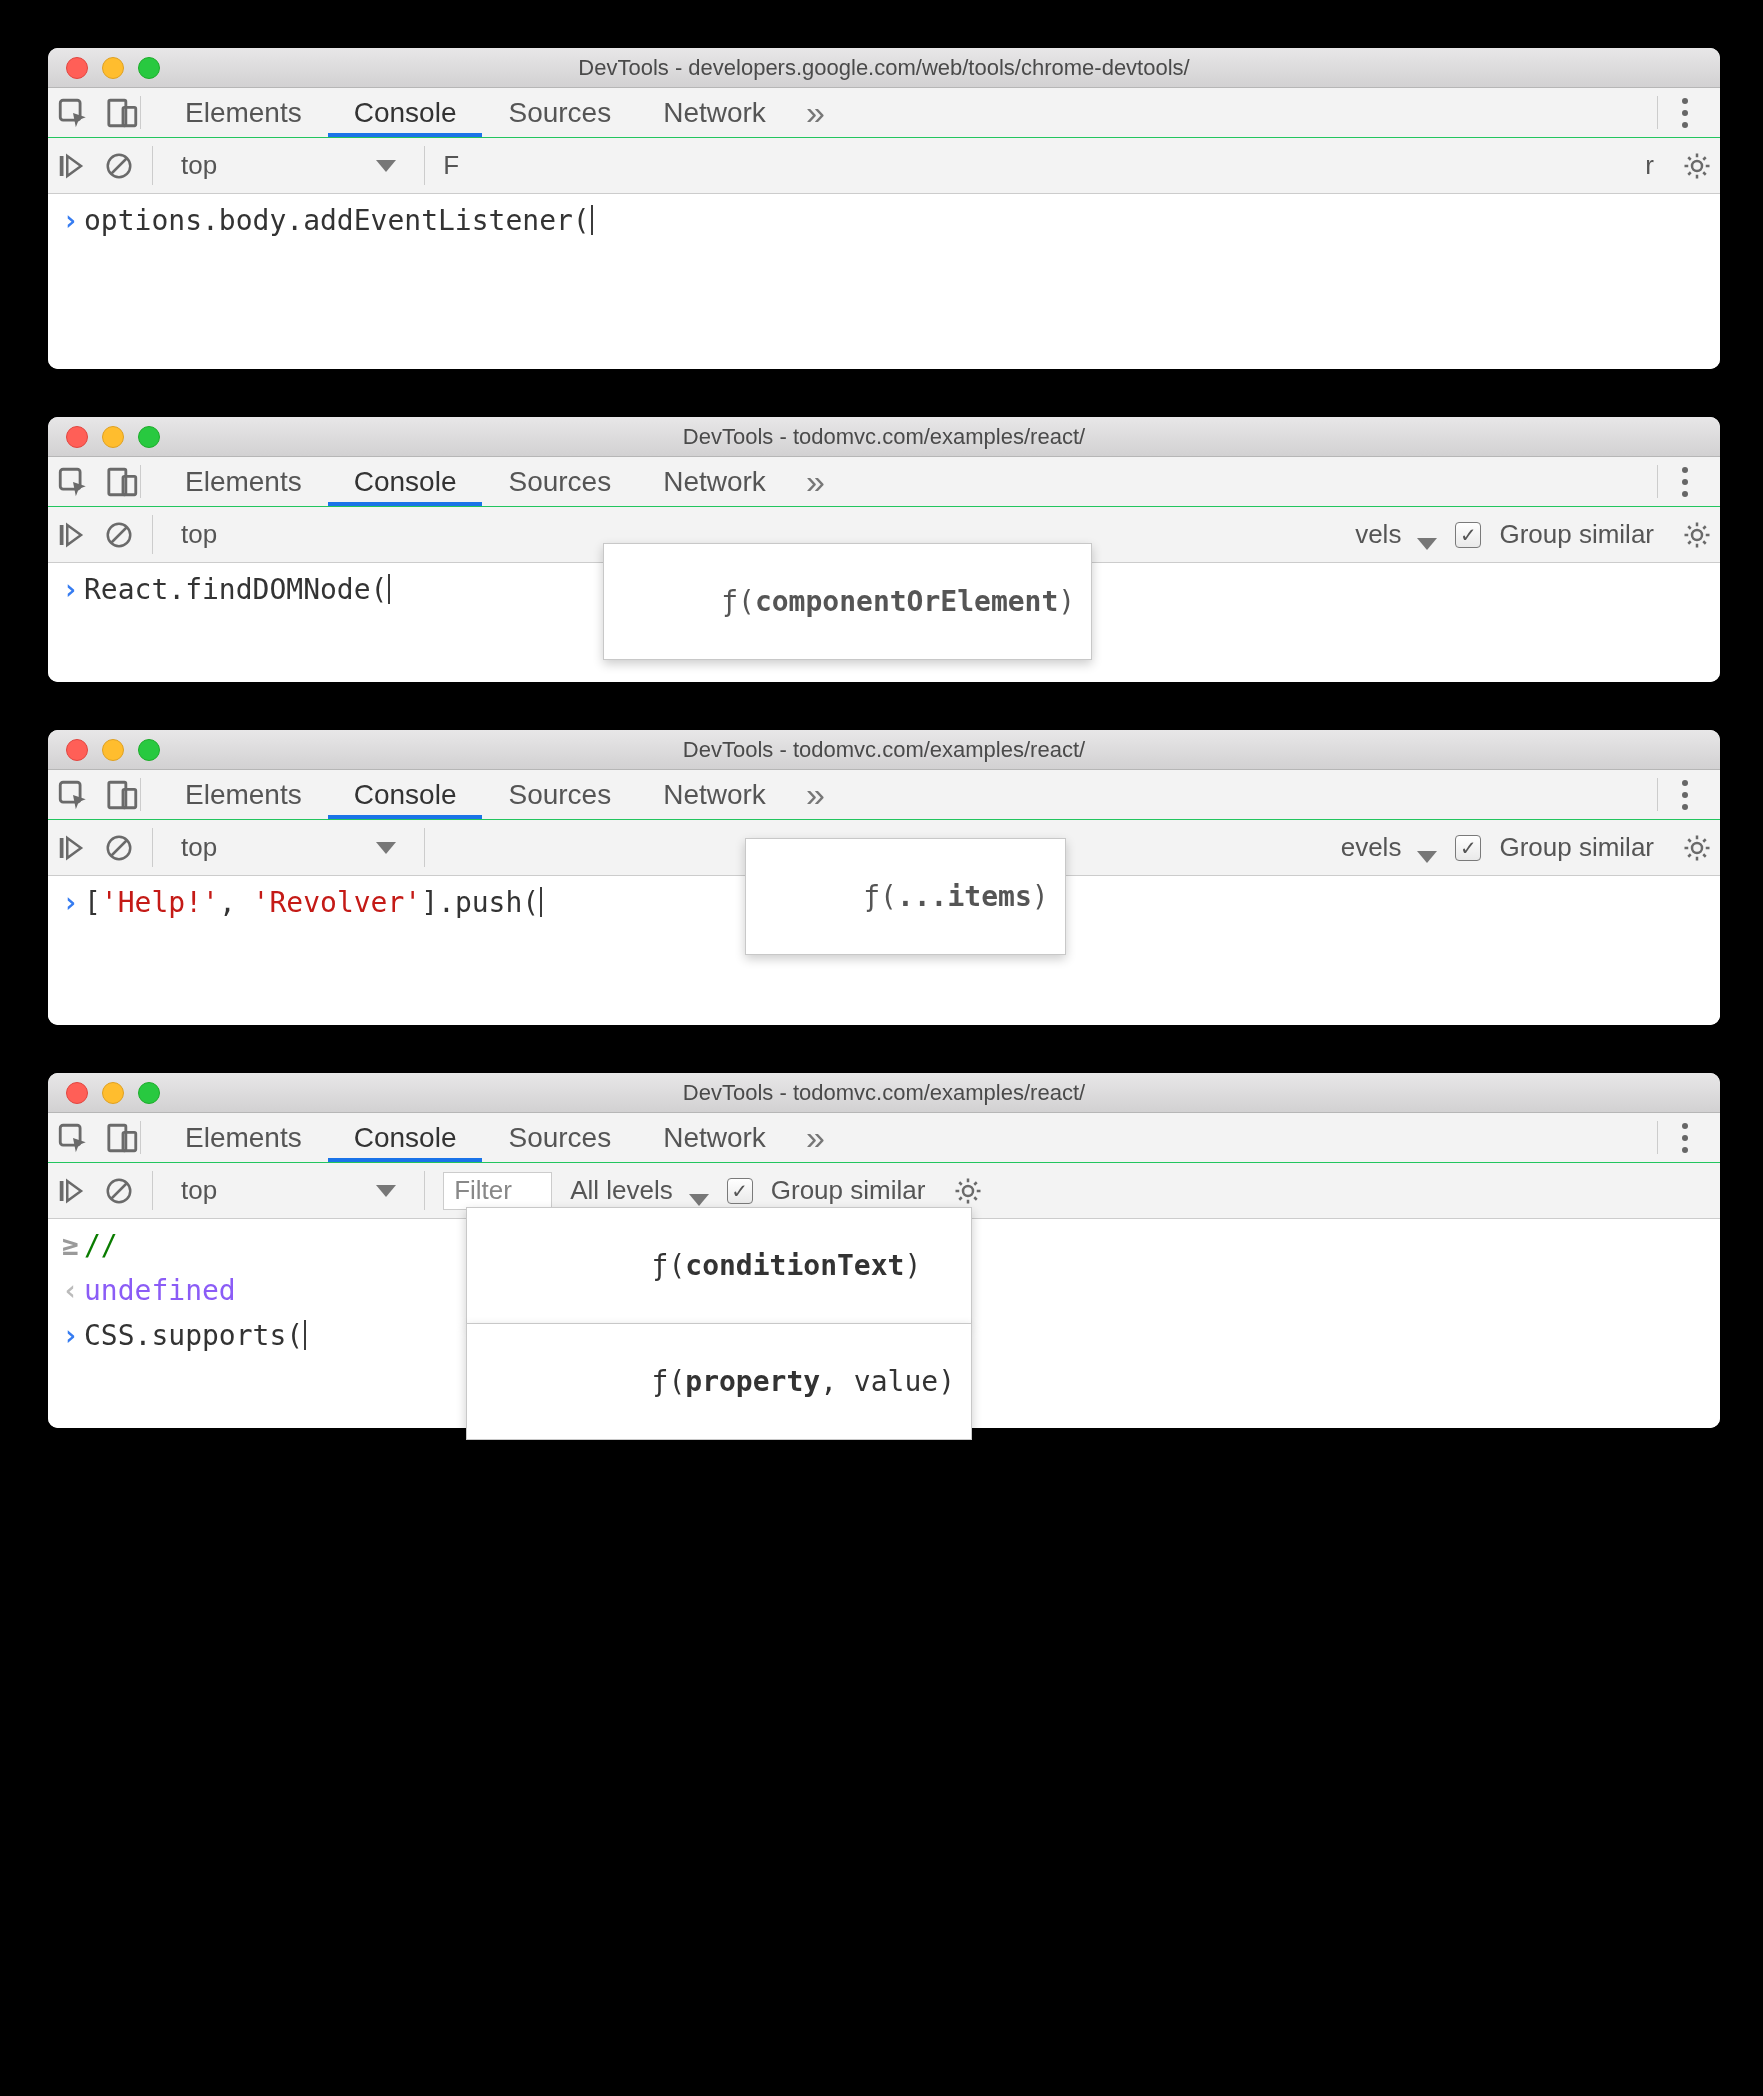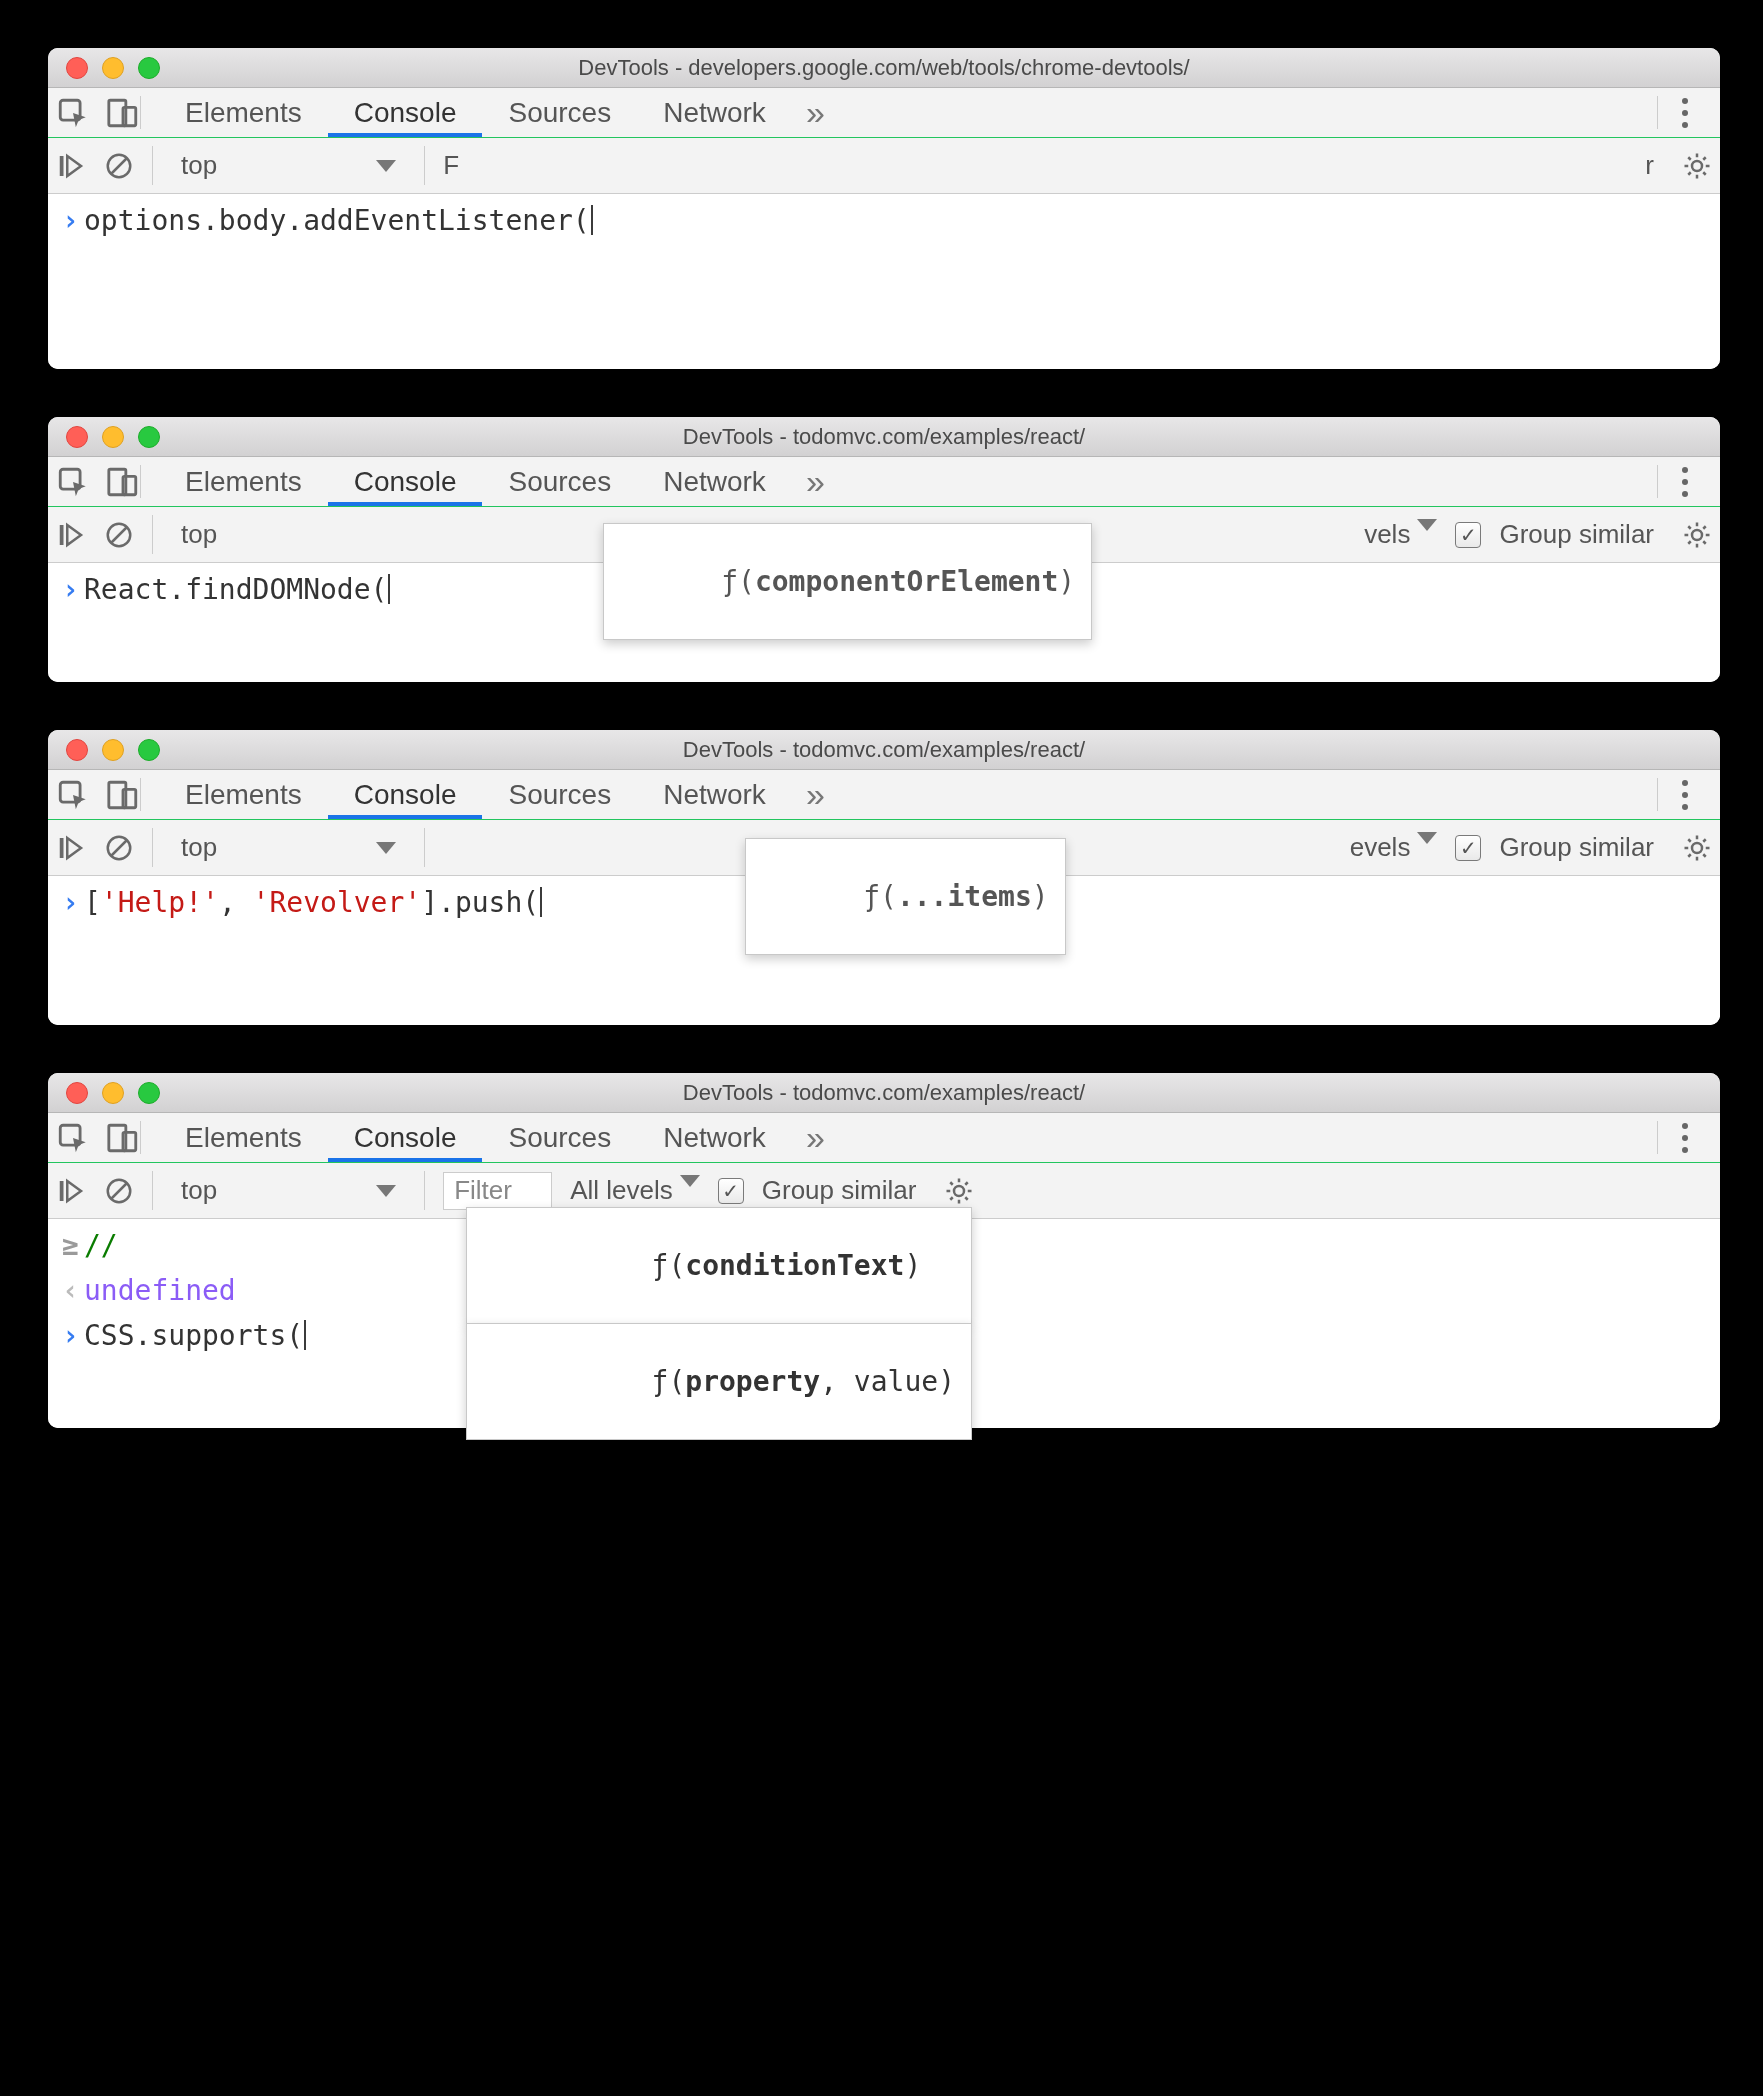--- a/index.html
+++ b/index.html
@@ -80,21 +80,21 @@
     display:flex; align-items:center; gap:159px;
     padding:4px 10px; color:#555;
   }
   .tri-down {
     width:0;height:0;border-left:10px solid transparent;border-right:10px solid transparent;border-top:12px solid #777;
   }
   .filter-box {
     background:#fff; border:1px solid #ccc; height:38px; width:109px;
     display:flex; align-items:center; padding:0 10px; color:#888;
   }
-  .levels { display:flex; align-items:flex-start; gap:7px; }
+  .levels { display:flex; align-items:flex-end; gap:16px; }
   .checkbox {
     width:26px;height:26px;border:1px solid #7a7a7a;border-radius:4px;
     display:flex;align-items:center;justify-content:center;font-size:20px;color:#555;background:linear-gradient(#fff,#e9e9e9);
   }
   .gear { margin-left:auto; }
 
   .console-body {
     background:#fff;
     font-family: Menlo, Consolas, monospace;
     font-size:28px;
@@ -276,21 +276,21 @@
     </div>
     <div class="checkbox">✓</div>
     <span>Group similar</span>
     <span class="icon gear" style="margin-left:10px">
       <svg width="30" height="30" viewBox="0 0 24 24">
           <circle cx="12" cy="12" r="4"></circle>
           <path d="M12 2v3M12 19v3M2 12h3M19 12h3M5 5l2 2M17 17l2 2M19 5l-2 2M7 17l-2 2"></path>
         </svg>
     </span>
 
-    <div class="sig-tooltip" style="top:16px; left:555px;">
+    <div class="sig-tooltip" style="top:36px; left:555px;">
       <span>ƒ(</span><span class="bold">componentOrElement</span><span>)</span>
     </div>
   </div>
 
   <div class="console-body" style="min-height:119px">
     <div class="row">
       <span class="gutter">›</span>
       <span class="code"><span>React.findDOMNode(</span><span class="caret"></span></span>
     </div>
   </div>

